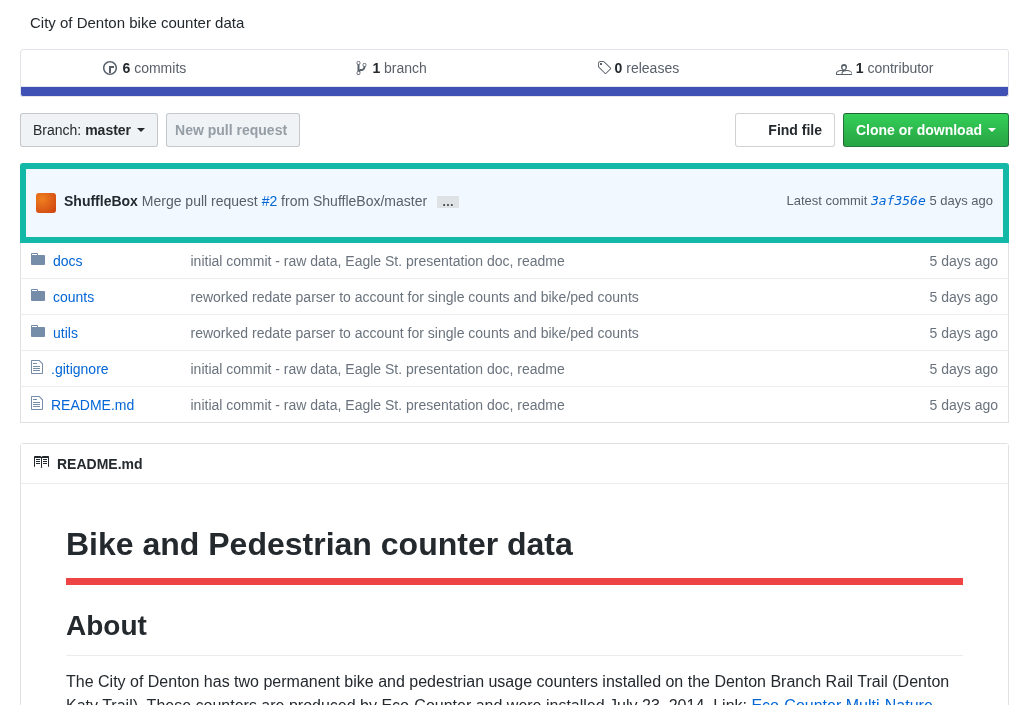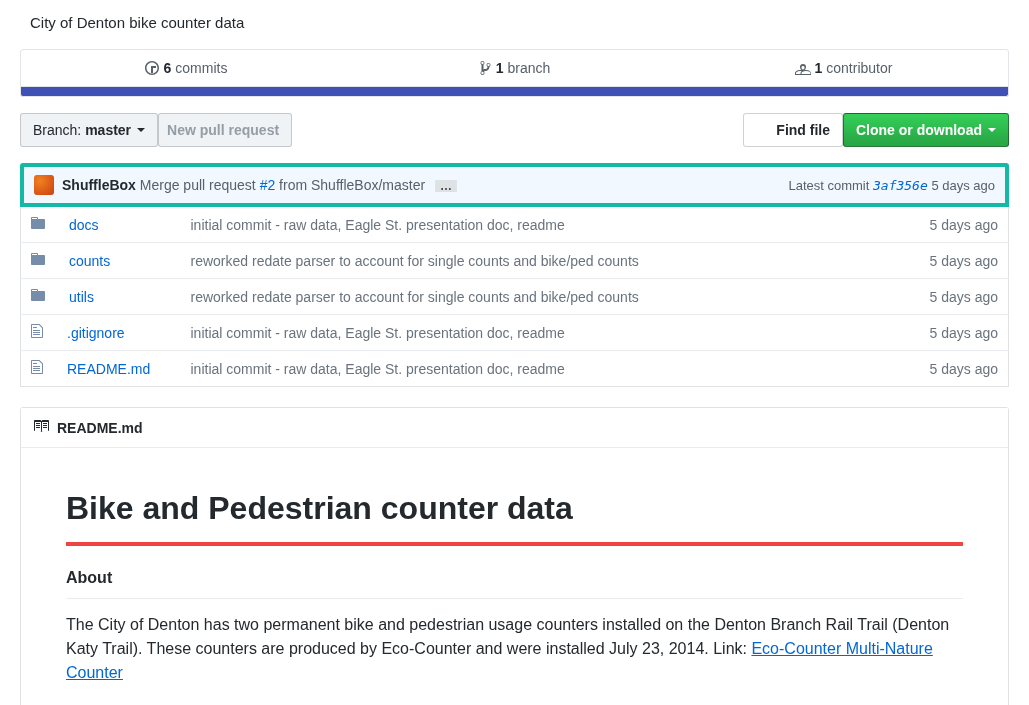--- a/index.html
+++ b/index.html
@@ -40,20 +40,21 @@
     background: #3f51b5;
     border: 1px solid #e1e4e8;
     border-top: none;
     border-radius: 0 0 3px 3px;
     margin-bottom: 16px;
   }
   .toolbar {
     display: flex;
     align-items: center;
     margin-bottom: 16px;
+    gap: 8px;
   }
   .btn {
     display: inline-flex;
     align-items: center;
     padding: 6px 12px;
     font-size: 14px;
     font-weight: 600;
     line-height: 20px;
     border: 1px solid rgba(27,31,35,0.2);
     border-radius: 3px;
@@ -78,24 +79,24 @@
     display: inline-block;
     width: 0; height: 0;
     border-left: 4px solid transparent;
     border-right: 4px solid transparent;
     border-top: 4px solid currentColor;
     margin-left: 6px;
     vertical-align: middle;
   }
   .commit-row {
     display: flex;
-    align-items: center;
-    padding: 8px 10px;
+    align-items: flex-start;
+    padding: 24px 10px;
     background: #f1f8ff;
-    border: 4px solid #14b8a6;
+    border: 6px solid #14b8a6;
     border-radius: 3px 3px 0 0;
     font-size: 14px;
     color: #586069;
   }
   .avatar {
     width: 20px; height: 20px; border-radius: 3px;
     background: radial-gradient(circle at 30% 30%, #f08020, #cc4010);
     margin-right: 8px;
   }
   .author { font-weight: 600; color: #24292e; }
@@ -127,21 +128,21 @@
     white-space: nowrap;
   }
   .file-table tr:first-child td { border-top: none; }
   .file-table td.name-cell { width: 160px; }
   .file-table td.msg-cell { color: #6a737d; width: auto; }
   .file-table td.age-cell { text-align: right; color: #6a737d; width: 120px; }
   .file-link { color: #0366d6; }
   .icon-cell {
     display: inline-flex;
     align-items: center;
-    gap: 24px;
+    gap: 8px;
   }
   .folder-icon { color: rgba(3,47,98,0.55); }
   .file-icon-g { color: rgba(3,47,98,0.55); }
   .readme-box {
     margin-top: 20px;
     border: 1px solid #dfe2e5;
     border-radius: 3px;
   }
   .readme-header {
     padding: 10px 12px;
@@ -157,24 +158,24 @@
     padding: 20px 45px;
     font-size: 16px;
     line-height: 1.5;
     color: #24292e;
   }
   .readme-body h1 {
     font-size: 32px;
     font-weight: 600;
     margin: 16px 0 16px 0;
     padding-bottom: 10px;
-    border-bottom: 4px solid #ef4444;
+    border-bottom: 7px solid #ef4444;
   }
   .readme-body h2 {
-    font-size: 16px;
+    font-size: 28px;
     font-weight: 600;
     margin: 20px 0 14px 0;
     padding-bottom: 8px;
     border-bottom: 1px solid #eaecef;
   }
   .readme-body p { margin: 0 0 16px 0; }
   .readme-body a { color: #0366d6; }
   .label-light { font-weight: 400; }
 </style>
 </head>
@@ -191,20 +192,28 @@
     </span>
     <span><b>6</b> <span>commits</span></span>
   </div>
   <div class="stats-item">
     <span class="stats-icon">
       <svg width="13" height="16" viewBox="0 0 10 16" fill="currentColor">
           <path d="M10 5c0-1.11-.89-2-2-2a1.993 1.993 0 0 0-1 3.72v.3c-.02.52-.23.98-.63 1.38-.4.4-.86.61-1.38.63-.83.02-1.48.16-2 .45V4.72a1.993 1.993 0 0 0-1-3.72C.88 1 0 1.89 0 3a2 2 0 0 0 1 1.72v6.56c-.59.35-1 .99-1 1.72 0 1.11.89 2 2 2 1.11 0 2-.89 2-2 0-.53-.2-1-.53-1.36.09-.06.48-.41.59-.47.25-.11.56-.17.94-.17 1.05-.05 1.95-.45 2.75-1.25S8.95 7.77 9 6.73h-.02C9.59 6.37 10 5.73 10 5zM2 1.8c.66 0 1.2.55 1.2 1.2 0 .65-.55 1.2-1.2 1.2C1.35 4.2.8 3.65.8 3c0-.65.55-1.2 1.2-1.2zm0 12.41c-.66 0-1.2-.55-1.2-1.2 0-.65.55-1.2 1.2-1.2.65 0 1.2.55 1.2 1.2 0 .65-.55 1.2-1.2 1.2zm6-8c-.66 0-1.2-.55-1.2-1.2 0-.65.55-1.2 1.2-1.2.65 0 1.2.55 1.2 1.2 0 .65-.55 1.2-1.2 1.2z"></path>
         </svg>
     </span>
     <span><b>1</b> <span>branch</span></span>
+  </div>
+  <div class="stats-item">
+    <span class="stats-icon">
+      <svg width="14" height="16" viewBox="0 0 14 16" fill="currentColor">
+          <path d="M7.73 1.73C7.26 1.26 6.62 1 5.96 1H3.5C2.13 1 1 2.13 1 3.5v2.47c0 .66.27 1.3.73 1.77l6.06 6.06c.39.39 1.02.39 1.41 0l4.59-4.59a.996.996 0 0 0 0-1.41L7.73 1.73zM2.38 7.09c-.31-.3-.47-.7-.47-1.13V3.5c0-.88.72-1.59 1.59-1.59h2.47c.42 0 .83.16 1.13.47l6.14 6.13-4.73 4.73-6.13-6.15zM3.01 3h2v2H3V3h.01z"></path>
+        </svg>
+    </span>
+    <span><b>0</b> <span>releases</span></span>
   </div>
   <div class="stats-item">
     <span class="stats-icon">
       <svg width="16" height="16" viewBox="0 0 16 16" fill="currentColor">
           <path d="M16 12.999c0-.99-1.5-3-5-3-.5 0-1 .05-1.5.15C10 9.499 11 8.999 11 6.999c0-2-1-3-3-3s-3 1-3 3c0 2 1 2.5 1.5 3.15-.5-.1-1-.15-1.5-.15-3.5 0-5 2.01-5 3v2h16v-2zM5.5 13.999H1v-1c0-.5 1.5-2 4-2 .5 0 1 .05 1.5.15-.65.6-1 1.35-1 1.85v1zm9.5 0H6.5v-1c0-.5 1.5-2 4.5-2s4.5 1.5 4.5 2v1h-.5zM8 5.999c1 0 1.5.5 1.5 1.5S9 9.499 8 9.499 6.5 8.499 6.5 7.499 7 5.999 8 5.999z"></path>
         </svg>
     </span>
     <span><b>1</b> <span>contributor</span></span>
   </div>
 </div>

